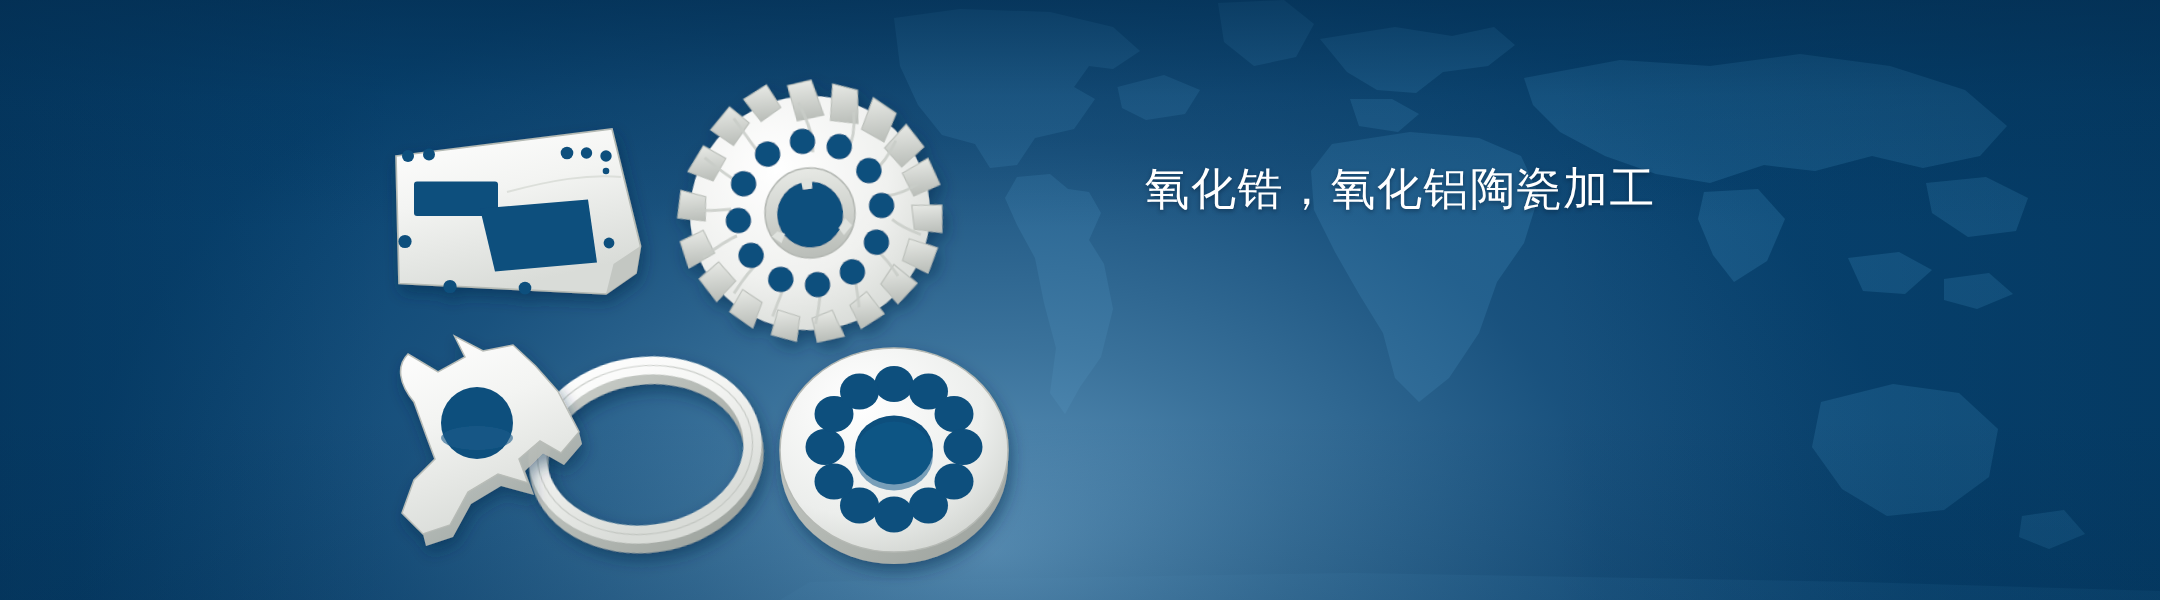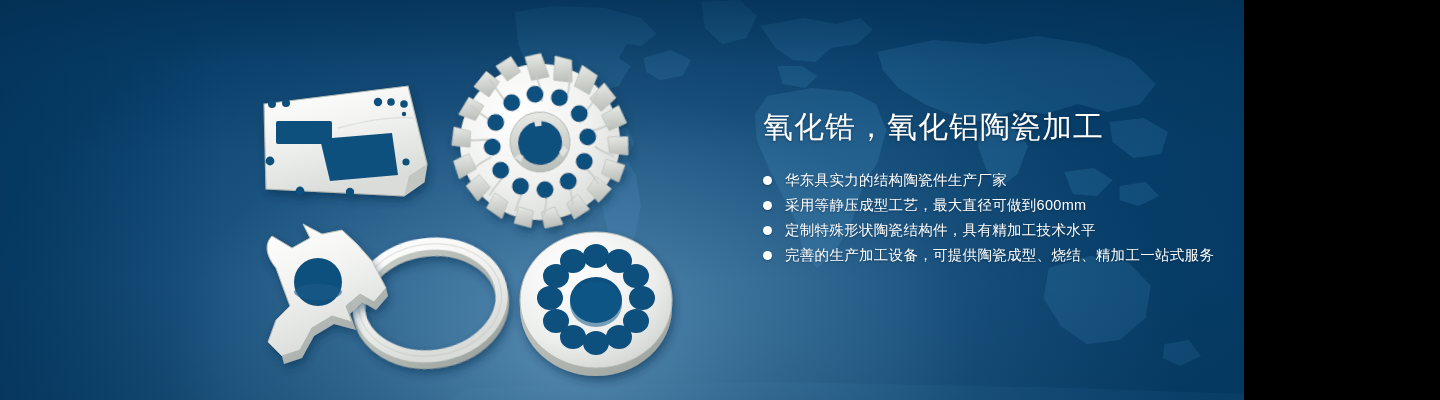--- a/index.html
+++ b/index.html
@@ -4,21 +4,21 @@
 <style>
   html, body {
     margin: 0;
     padding: 0;
     background: #000;
   }
   * { box-sizing: border-box; }
 
   .banner {
     position: relative;
-    width: 1244px;
+    width: 1440px;
     height: 400px;
     overflow: hidden;
     font-family: "Liberation Sans", "DejaVu Sans", sans-serif;
     background: #064270;
   }
 
   
   .bg-base {
     position: absolute;
     inset: 0;
@@ -327,33 +327,15 @@
           <ellipse cx="-23" cy="-39" rx="13" ry="12"></ellipse>
         </g>
         <ellipse cx="0" cy="0" rx="26" ry="23" fill="#0d4f7d"></ellipse>
         <ellipse cx="0" cy="4" rx="26" ry="23" fill="#14598a" opacity="0.55"></ellipse>
       </g>
     </svg>
   </div>
 
   <div class="copy">
     <h1 class="headline">氧化锆，氧化铝陶瓷加工</h1>
-    <ul class="bullets">
-      <li class="bullet">
-        <span class="dot"></span>
-        <span class="bullet-text">华东具实力的结构陶瓷件生产厂家</span>
-      </li>
-      <li class="bullet">
-        <span class="dot"></span>
-        <span class="bullet-text">采用等静压成型工艺，最大直径可做到600mm</span>
-      </li>
-      <li class="bullet">
-        <span class="dot"></span>
-        <span class="bullet-text">定制特殊形状陶瓷结构件，具有精加工技术水平</span>
-      </li>
-      <li class="bullet">
-        <span class="dot"></span>
-        <span class="bullet-text">完善的生产加工设备，可提供陶瓷成型、烧结、精加工一站式服务</span>
-      </li>
-    </ul>
   </div>
 
 </div>
 
 </body></html>

